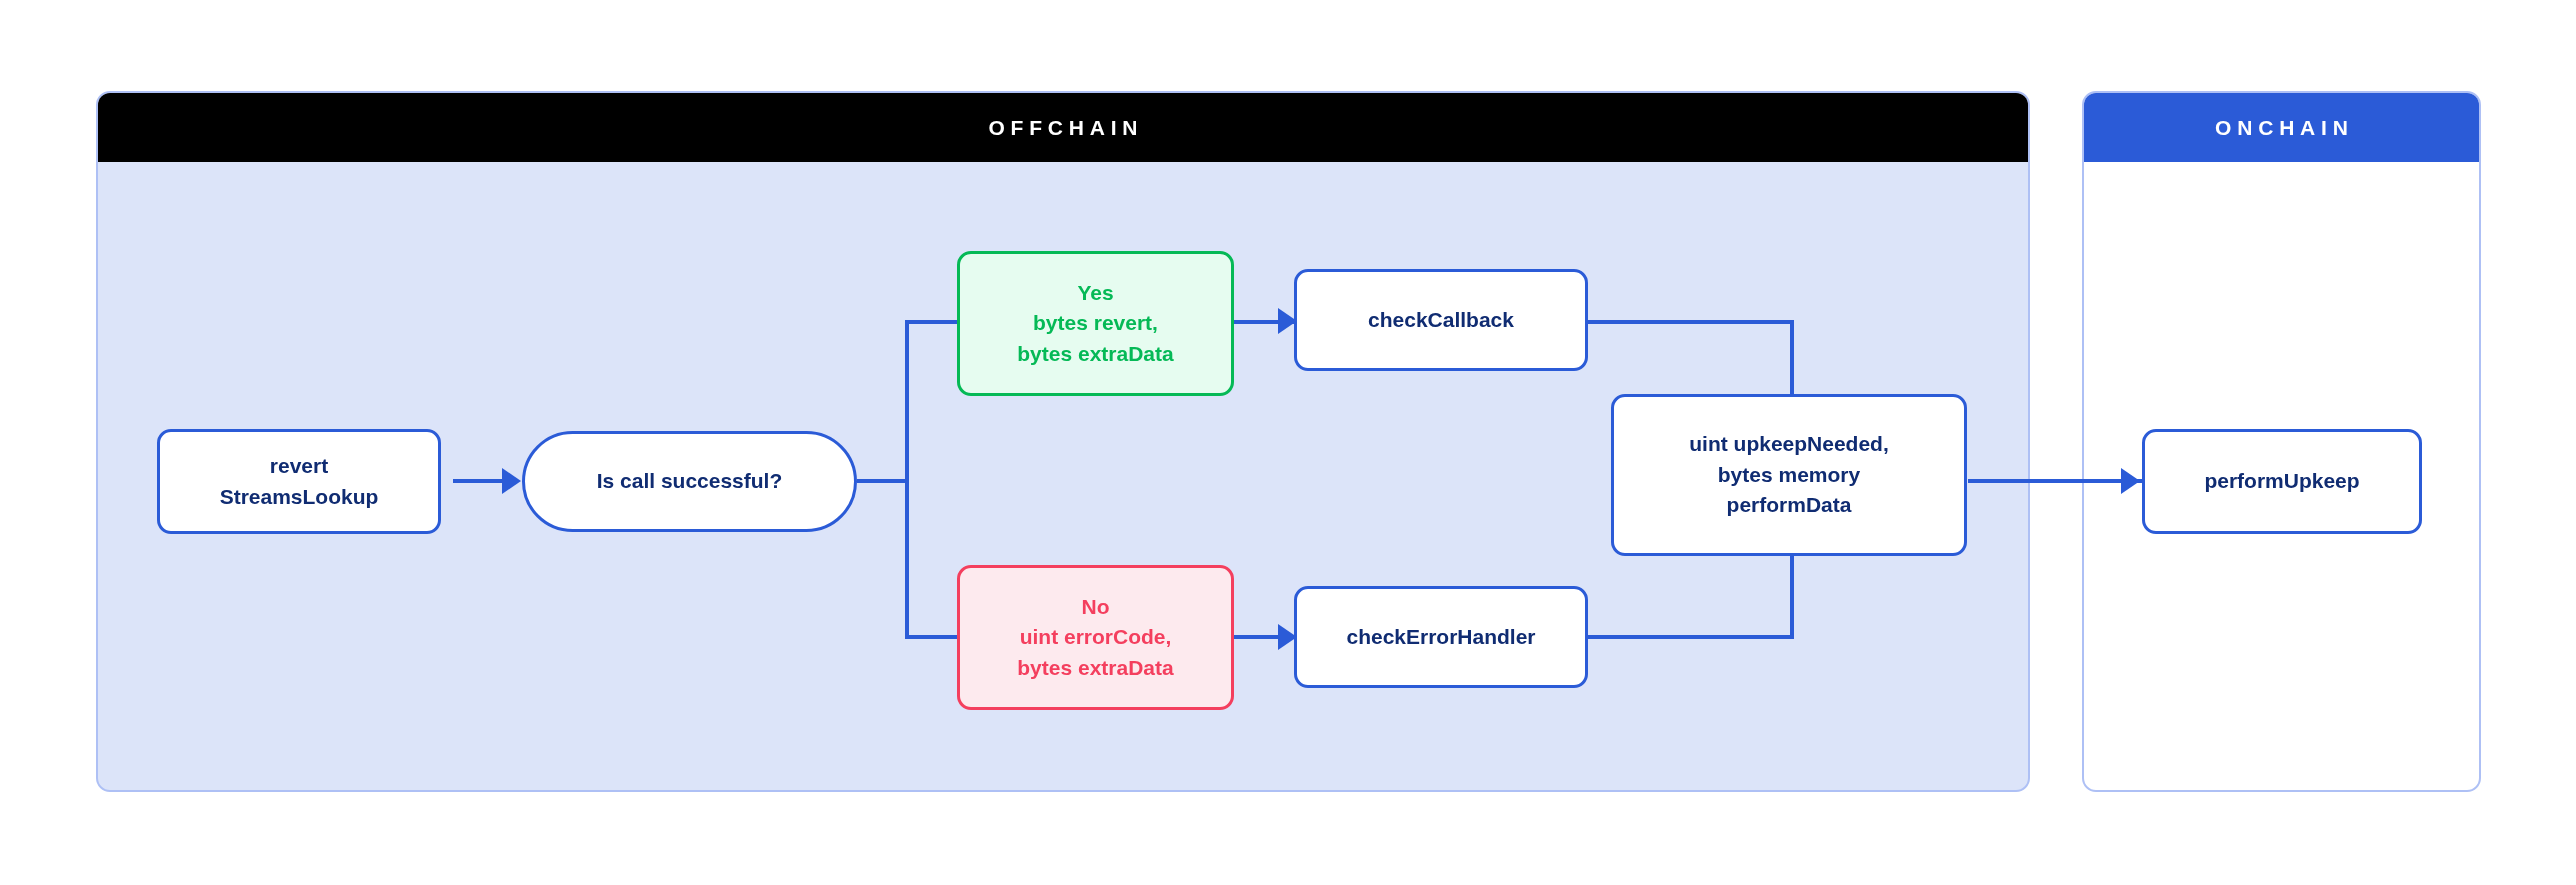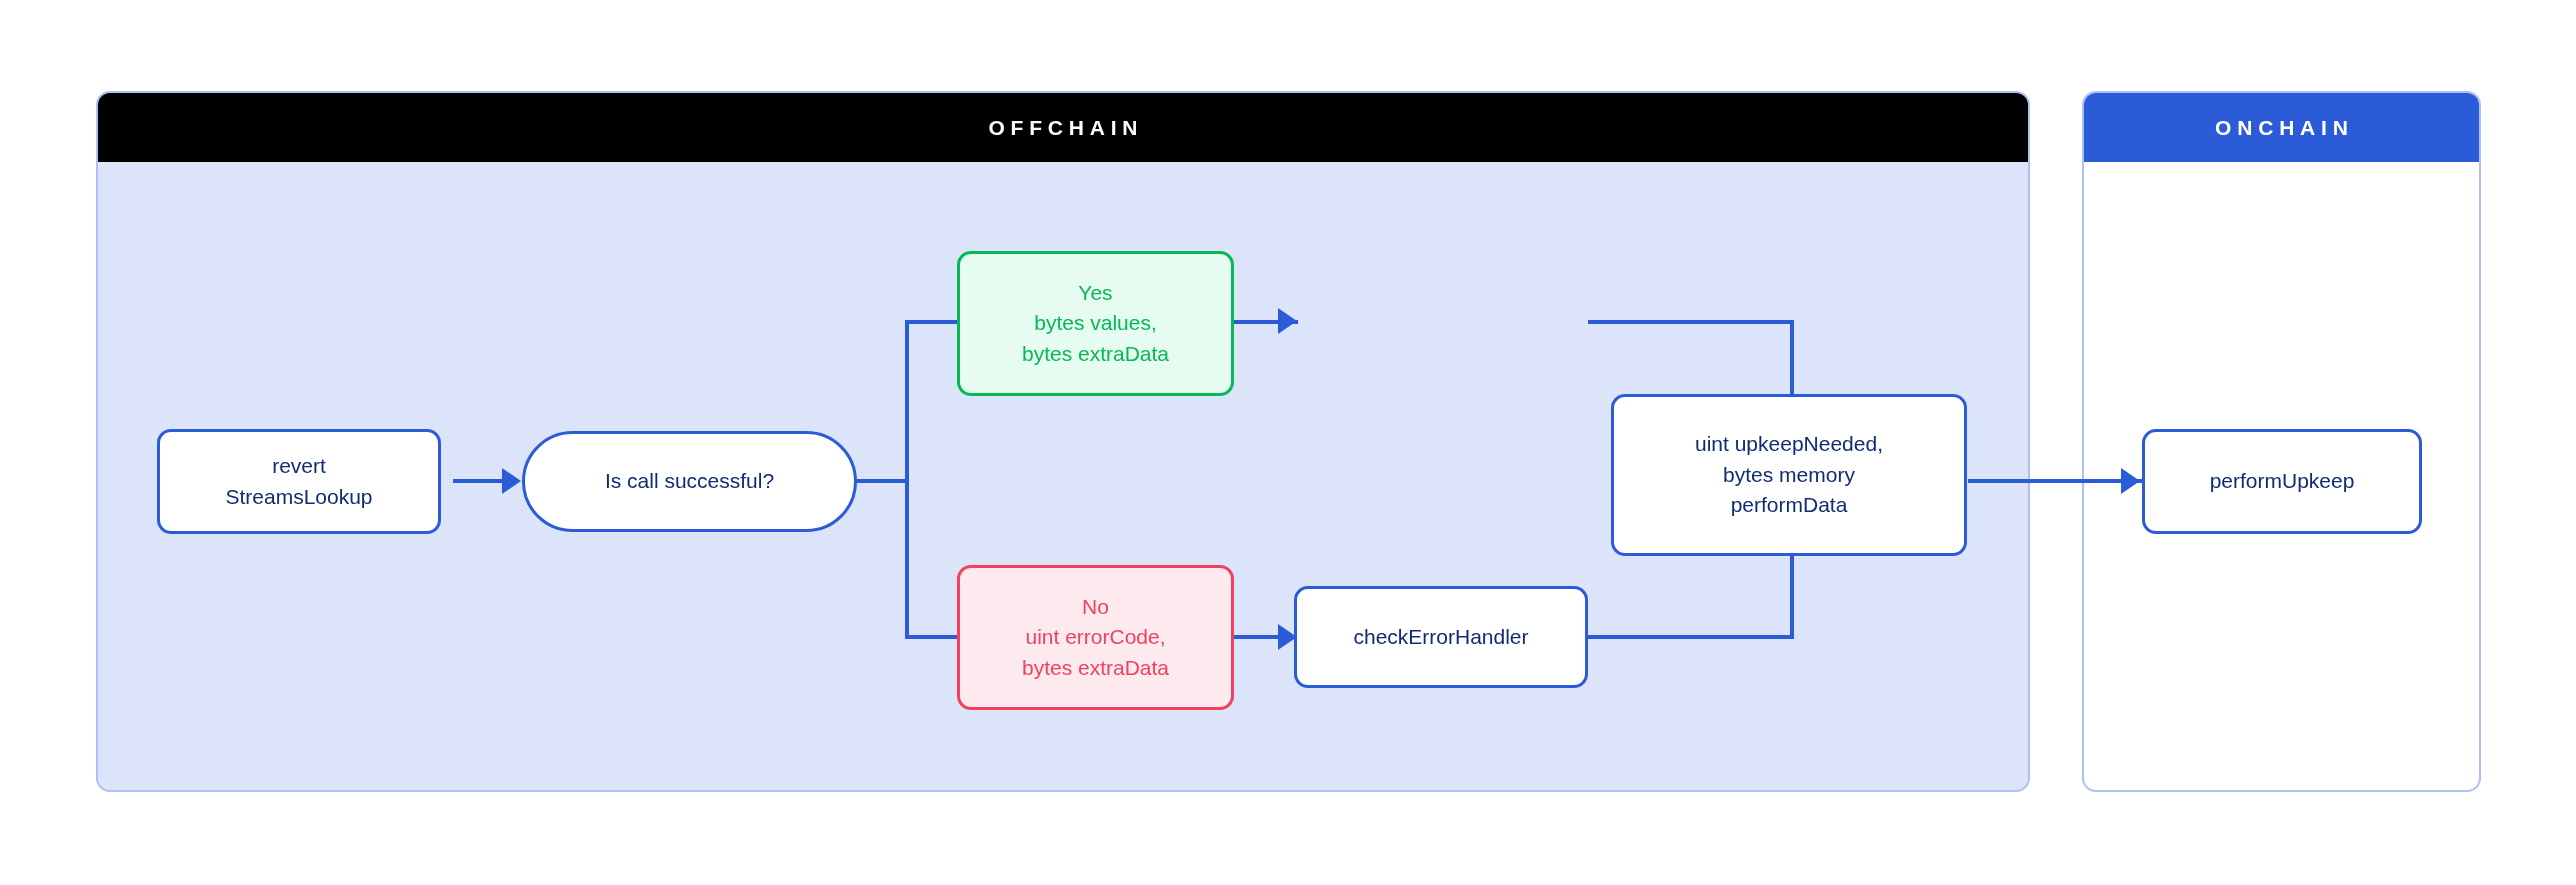--- a/index.html
+++ b/index.html
@@ -65,21 +65,21 @@
     box-sizing: border-box;
     display: flex;
     align-items: center;
     justify-content: center;
     text-align: center;
     background: #ffffff;
     border: 3.7px solid #2B5BD7;
     border-radius: 14px;
     color: #102C72;
     font-size: 21px;
-    font-weight: normal;
+    font-weight: bold;
     line-height: 1.45;
     z-index: 4;
   }
   .node.pill {
     border-radius: 531px;
   }
   .node.green {
     background: #E6FCF0;
     border-color: #05B956;
     color: #05B956;
@@ -195,33 +195,36 @@
     </div>
   </div>
 
   <div class="node pill" id="node-decision">
     <span>Is call successful?</span>
   </div>
 
   <div class="node green" id="node-yes">
     <div>
       <div>Yes</div>
-      <div>bytes values,</div>
+      <div>bytes revert,</div>
       <div>bytes extraData</div>
     </div>
   </div>
 
   <div class="node red" id="node-no">
     <div>
       <div>No</div>
       <div>uint errorCode,</div>
       <div>bytes extraData</div>
     </div>
   </div>
 
+  <div class="node" id="node-check-callback">
+    <span>checkCallback</span>
+  </div>
 
   <div class="node" id="node-check-error">
     <span>checkErrorHandler</span>
   </div>
 
   <div class="node" id="node-merge">
     <div>
       <div>uint upkeepNeeded,</div>
       <div>bytes memory</div>
       <div>performData</div>

